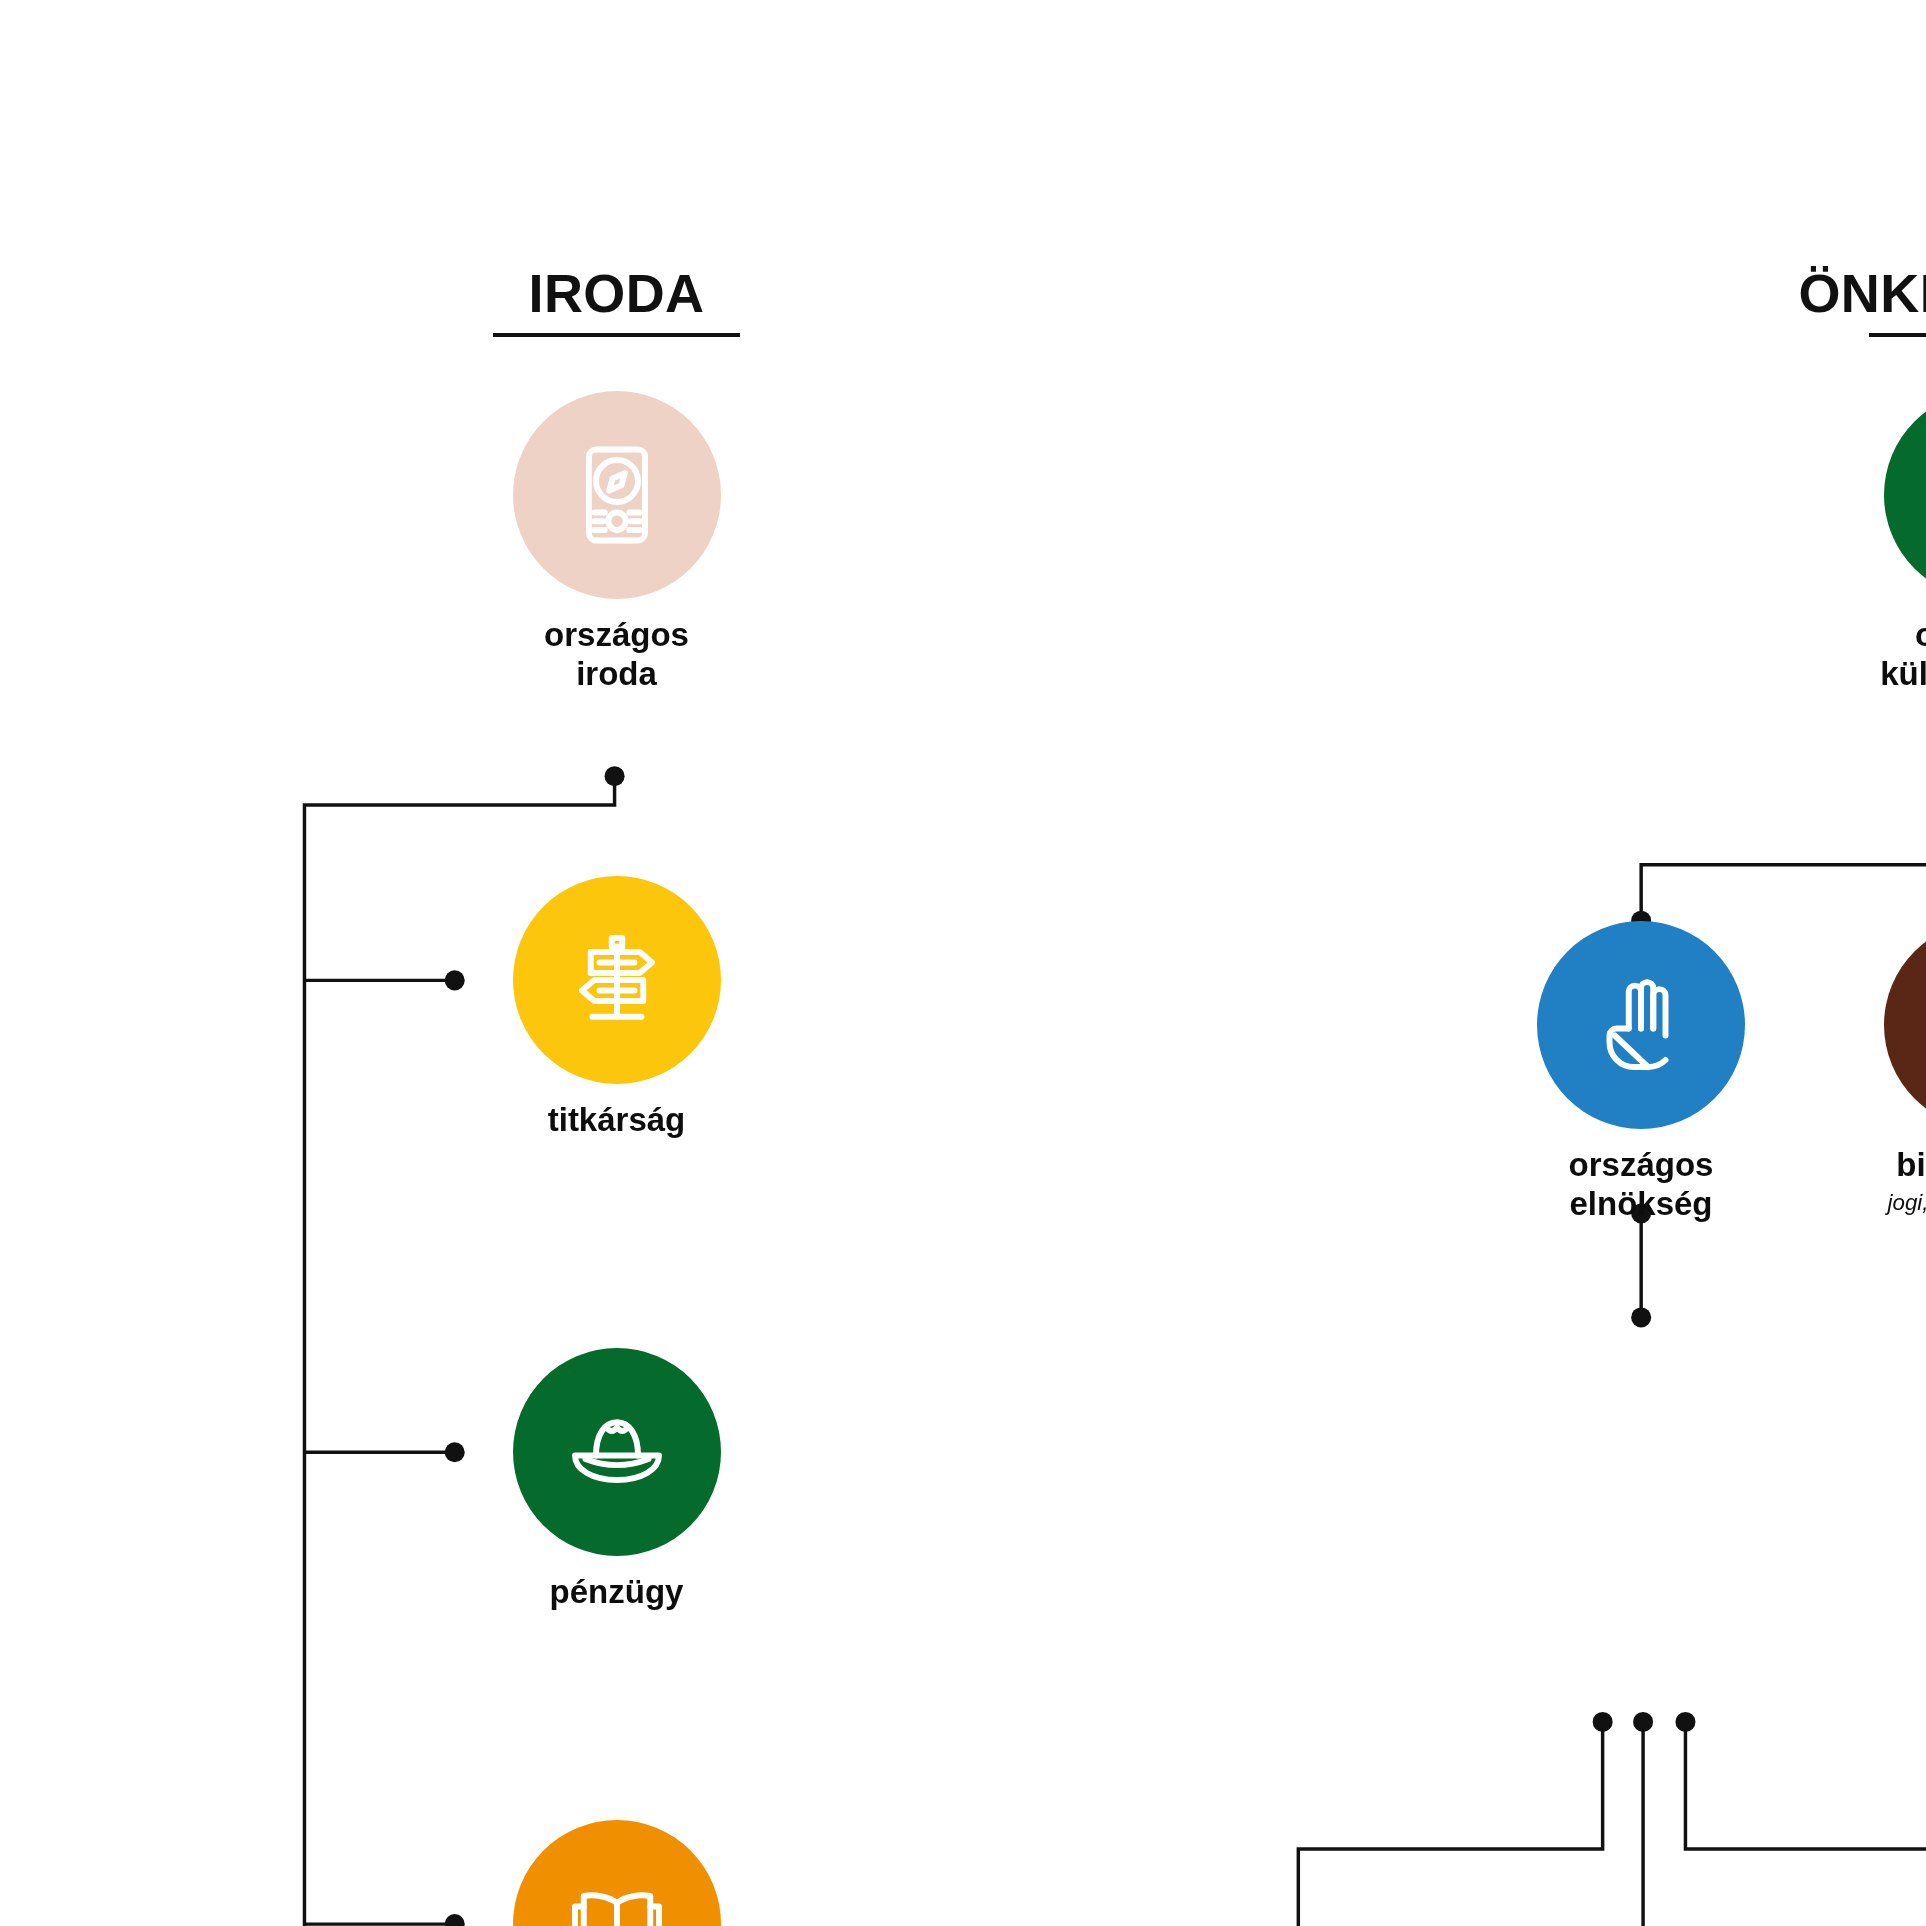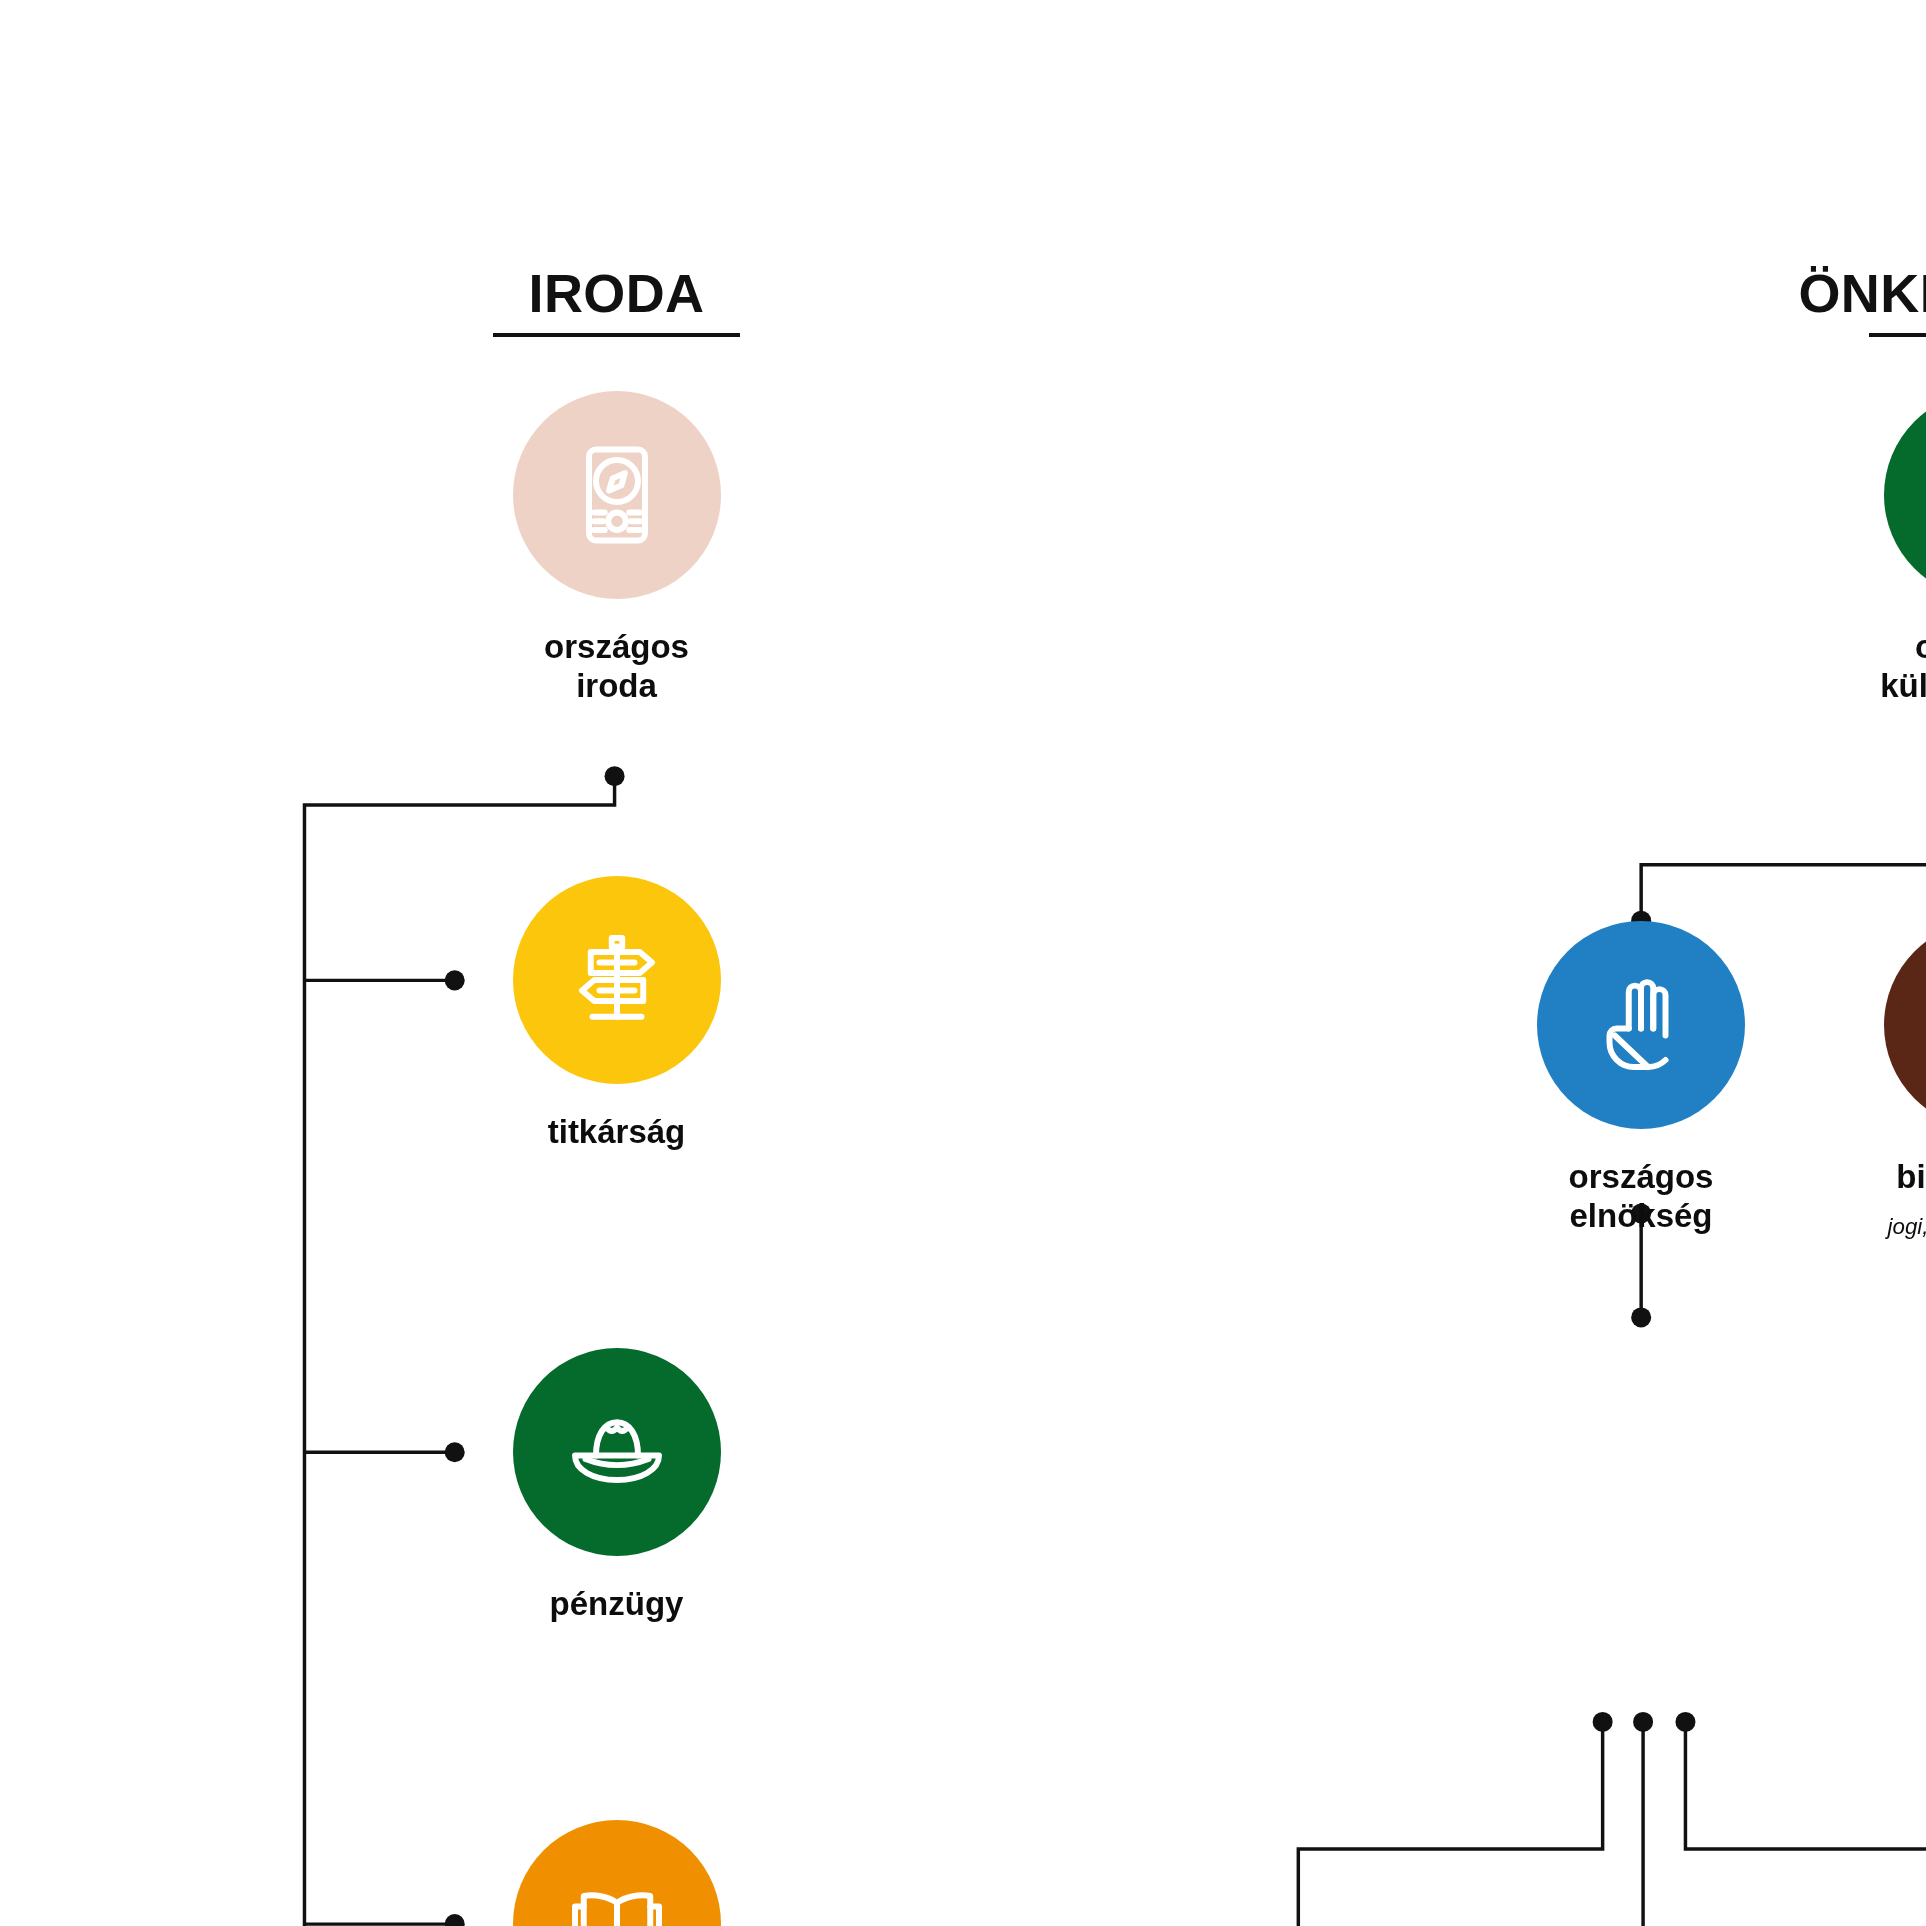--- a/index.html
+++ b/index.html
@@ -6,21 +6,21 @@
   body{font-family:"Liberation Sans", sans-serif;}
   #stage{position:relative;width:3082px;height:2886px;background:#ffffff;overflow:hidden;}
 
   
   .col-head{position:absolute;text-align:center;font-weight:bold;color:#111111;
             letter-spacing:0.4px;}
   .col-head .ht{font-size:54px;line-height:1.0;white-space:nowrap;}
   .col-head .rule{height:3.5px;background:#111111;margin:13px auto 0;}
 
   
-  .node{position:absolute;display:flex;flex-direction:column;align-items:center;gap:12px;}
+  .node{position:absolute;display:flex;flex-direction:column;align-items:center;}
   .bubble{border-radius:50%;display:flex;align-items:center;justify-content:center;}
   .bubble svg{display:block;}
   .label{margin-top:17px;text-align:center;font-weight:bold;color:#0d0d0d;
          font-size:33px;line-height:1.18;white-space:pre-line;}
   .sub{margin-top:4.6px;text-align:center;font-style:italic;font-weight:normal;
        color:#0d0d0d;font-size:22.3px;line-height:1.2;white-space:pre-line;}
 
   
   #wires{position:absolute;left:0;top:0;width:3082px;height:2886px;pointer-events:none;}
   .wire{fill:none;stroke:#111111;stroke-width:9;}

